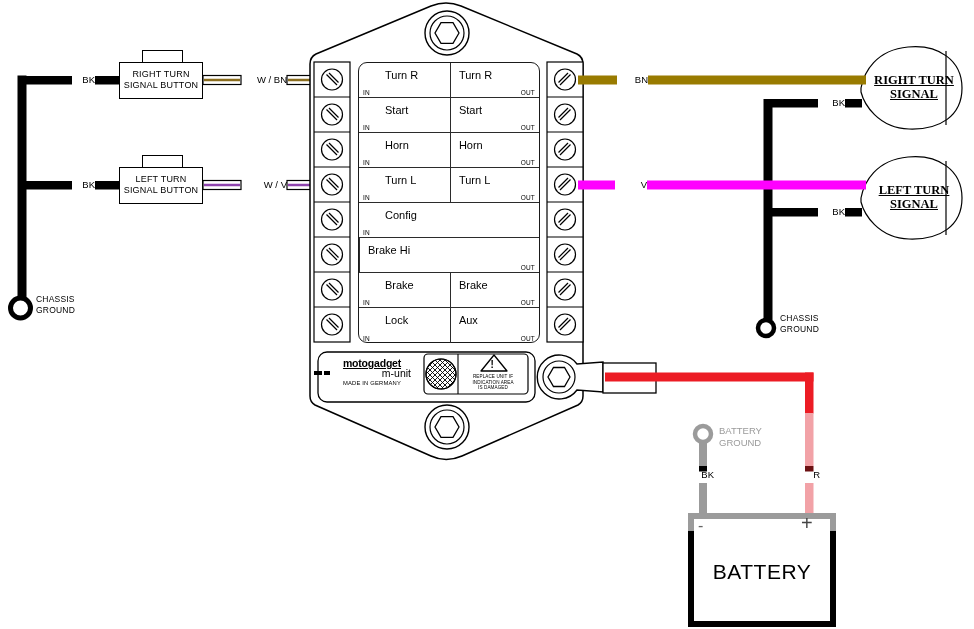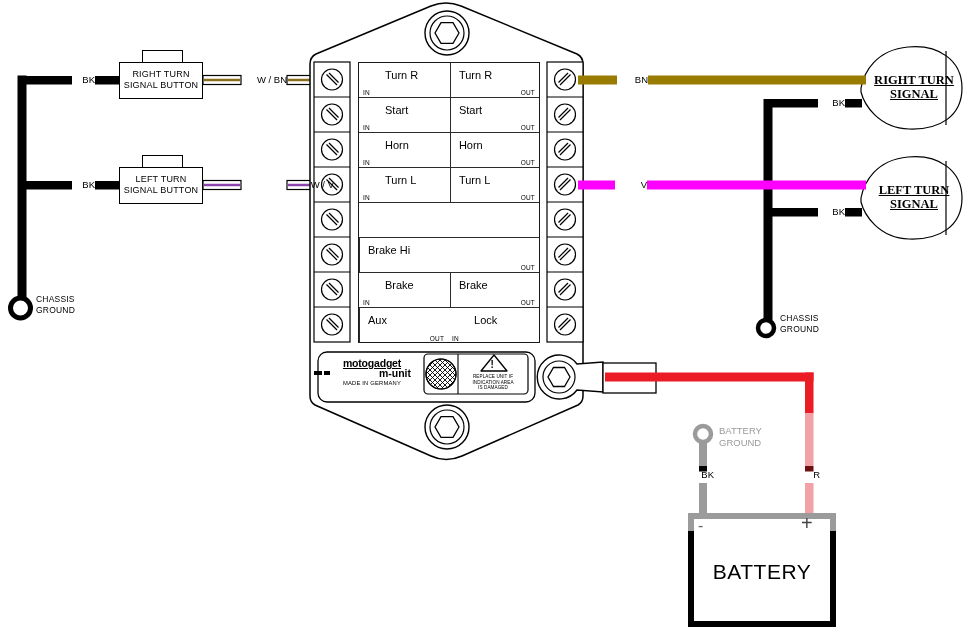--- a/index.html
+++ b/index.html
@@ -4,21 +4,21 @@
 <style>
   html,body{margin:0;padding:0;background:#fff;}
   #stage{position:relative;width:974px;height:629px;background:#ffffff;overflow:hidden;
          font-family:"Liberation Sans",sans-serif;color:#000;}
   #stage svg{position:absolute;left:0;top:0;}
   .abs{position:absolute;}
   .lbl{font-size:9.5px;text-align:right;line-height:10px;white-space:nowrap;}
   .gnd{font-size:8.5px;line-height:11px;letter-spacing:.2px;}
   
   .panel{position:absolute;left:358px;top:62px;width:182px;height:281px;
-         border:1.4px solid #1a1a1a;border-radius:0;box-sizing:border-box;background:#fff;}
+         border:1.4px solid #1a1a1a;border-radius:9px;box-sizing:border-box;background:#fff;}
   .prow{position:relative;display:flex;height:35px;border-bottom:1px solid #2b2b2b;box-sizing:border-box;}
   .prow:last-child{border-bottom:none;}
   .pcell{position:relative;flex:0 0 50.5%;box-sizing:border-box;}
   .pcell.out{flex:1;border-left:1px solid #2b2b2b;}
   .pmain{position:absolute;left:26px;top:6px;font-size:11px;}
   .pcell.out .pmain{left:8px;}
   .pio{position:absolute;bottom:1px;font-size:6.5px;letter-spacing:.2px;}
   .pio.in{left:4px;} .pio.outl{right:4px;}
   
   .btn{position:absolute;left:119px;width:84px;height:37px;border:1.4px solid #000;
@@ -27,21 +27,21 @@
   .tab{position:absolute;left:142px;width:41px;height:13px;border:1.3px solid #000;border-bottom:none;
        box-sizing:border-box;background:#fff;}
   
   .sigtxt{position:absolute;width:92px;text-align:center;font-family:"Liberation Serif",serif;
           font-weight:bold;font-size:12.5px;line-height:13.5px;}
   .sigtxt span{text-decoration:underline;}
   .gray{color:#9b9b9b;}
   .batlbl{font-size:9.5px;line-height:12px;}
   .brandblock{line-height:10px;}
   .brand{font-size:10.5px;font-weight:bold;letter-spacing:-.2px;text-decoration:underline;}
-  .munit{font-size:10.5px;font-weight:bold;}
+  .munit{font-size:10.5px;font-weight:normal;}
   .madein{font-size:5.8px;letter-spacing:.2px;}
   .warntxt{font-size:4.6px;line-height:5.6px;text-align:center;letter-spacing:.1px;}
   .battery-word{font-size:21px;letter-spacing:.5px;text-align:center;}
   .wire-bn{fill:var(--c-bn);} .wire-v{fill:var(--c-v);}
   .wire-red{fill:var(--c-red);} .wire-pink{fill:var(--c-pink);}
   .wire-gray{fill:var(--c-gray);} .wire-blk{fill:#000;}
   .stripe-bn{stroke:var(--c-bn_stripe);} .stripe-v{stroke:var(--c-v_stripe);}
 </style>
 </head>
 <body>
@@ -238,64 +238,68 @@
       <div class="pcell">
           <span class="pmain">Turn L</span>
           <span class="pio in">IN</span>
         </div>
       <div class="pcell out">
           <span class="pmain">Turn L</span>
           <span class="pio outl">OUT</span>
         </div>
     </div>
     <div class="prow">
+      <div class="pcell">
+          <span class="pmain">Config</span>
+          <span class="pio in">IN</span>
+        </div>
     </div>
     <div class="prow">
       <div class="pcell out">
           <span class="pmain">Brake Hi</span>
           <span class="pio outl">OUT</span>
         </div>
     </div>
     <div class="prow">
       <div class="pcell">
           <span class="pmain">Brake</span>
           <span class="pio in">IN</span>
         </div>
       <div class="pcell out">
           <span class="pmain">Brake</span>
           <span class="pio outl">OUT</span>
         </div>
     </div>
     <div class="prow">
+      <div class="pcell">
+          <span class="pmain">Lock</span>
+          <span class="pio in">IN</span>
+        </div>
       <div class="pcell out">
           <span class="pmain">Aux</span>
           <span class="pio outl">OUT</span>
-        </div>
-      <div class="pcell">
-          <span class="pmain">Lock</span>
-          <span class="pio in">IN</span>
         </div>
     </div>
   </div>
 
   <div class="tab" style="top:50px;"></div>
   <div class="btn" style="top:62px;">
     <div>RIGHT TURN</div>
     <div>SIGNAL BUTTON</div>
   </div>
   <div class="tab" style="top:155px;"></div>
   <div class="btn" style="top:167px;">
     <div>LEFT TURN</div>
     <div>SIGNAL BUTTON</div>
   </div>
 
   <div class="abs lbl" style="left:72px;top:75px;width:23px;">BK</div>
   <div class="abs lbl" style="left:241px;top:75px;width:46px;">W / BN</div>
   <div class="abs lbl" style="left:72px;top:180px;width:23px;">BK</div>
-  <div class="abs lbl" style="left:241px;top:180px;width:46px;padding-left:47px;">W / V</div>
+  <div class="abs lbl" style="left:241px;top:180px;width:46px;">W / V</div>
   <div class="abs gnd" style="left:36px;top:294px;">
     <div>CHASSIS</div>
     <div>GROUND</div>
   </div>
 
   <div class="abs lbl" style="left:617px;top:75px;width:31px;">BN</div>
   <div class="abs lbl" style="left:615px;top:180px;width:32px;">V</div>
   <div class="abs lbl" style="left:818px;top:98px;width:27px;">BK</div>
   <div class="abs lbl" style="left:818px;top:207px;width:27px;">BK</div>
   <div class="abs gnd" style="left:780px;top:313px;font-size:8.5px;line-height:10.5px;">

